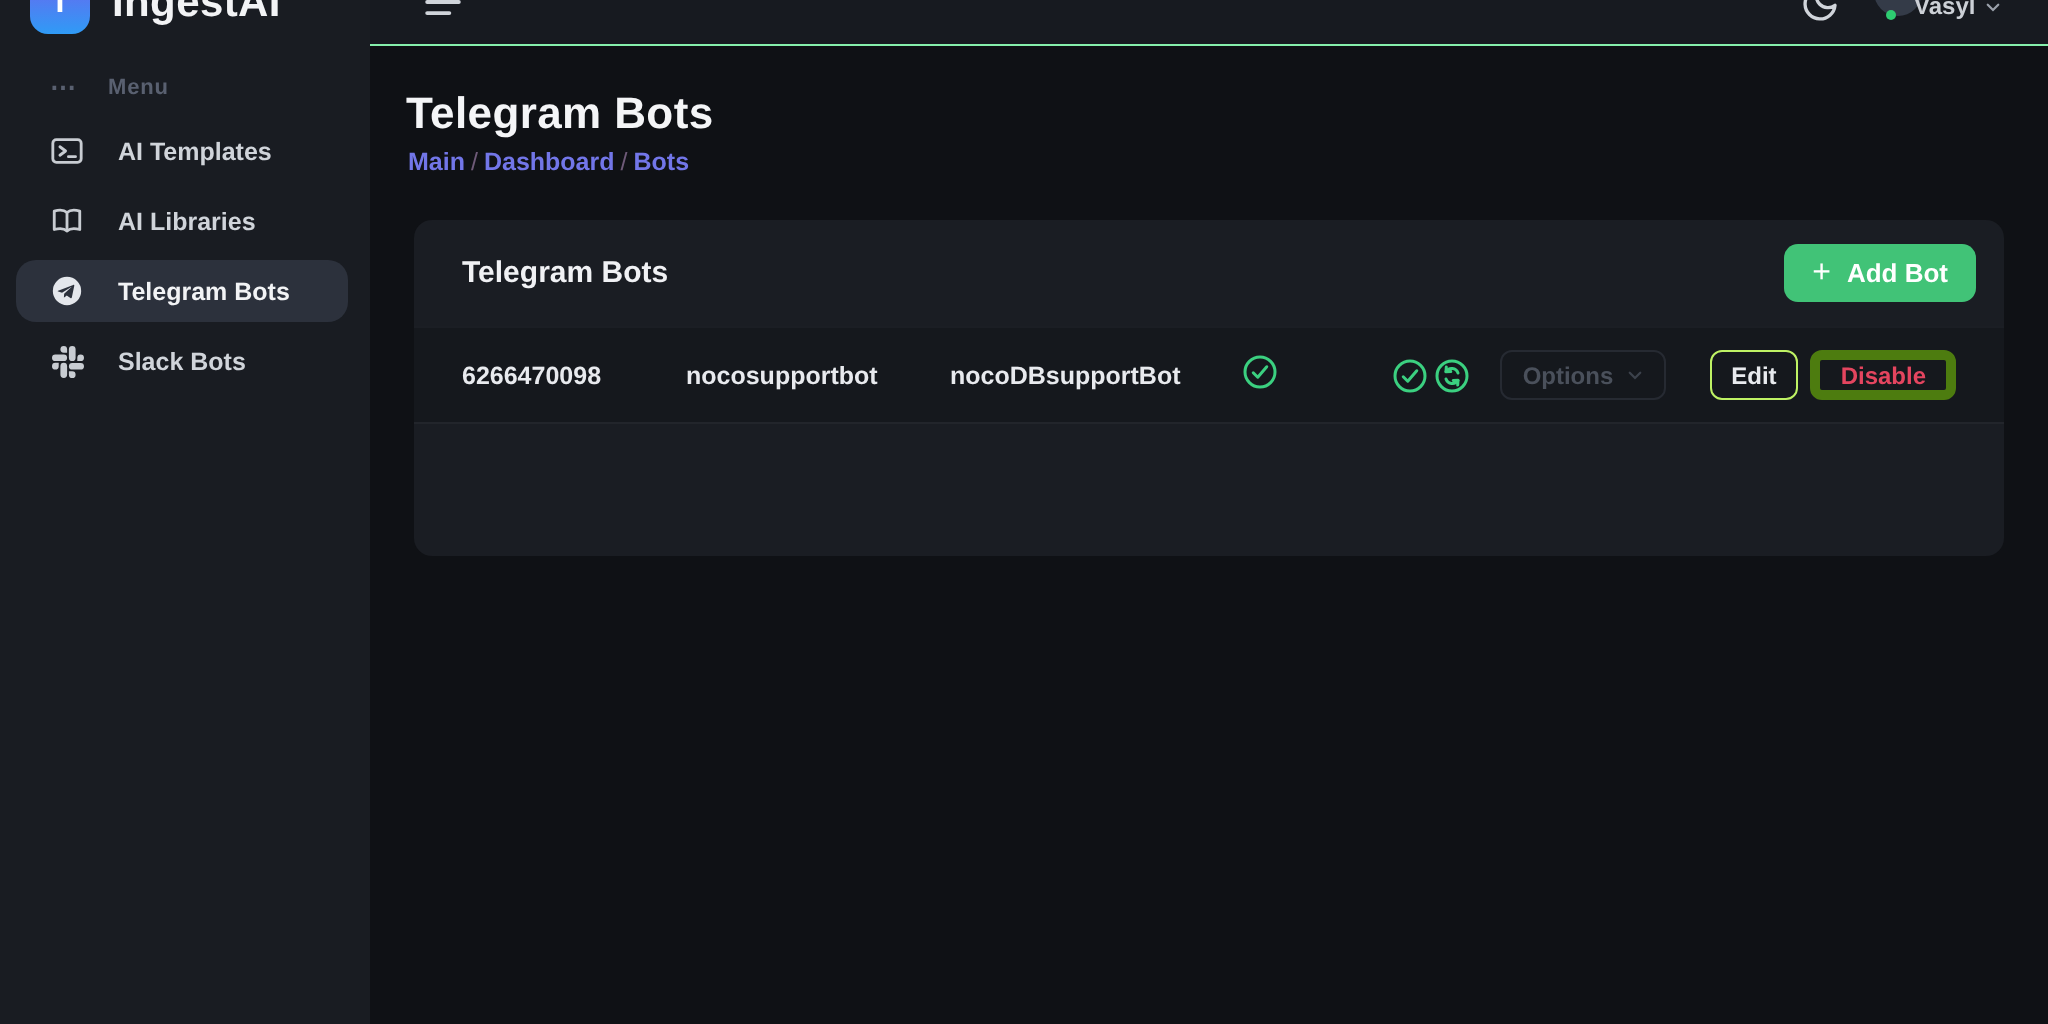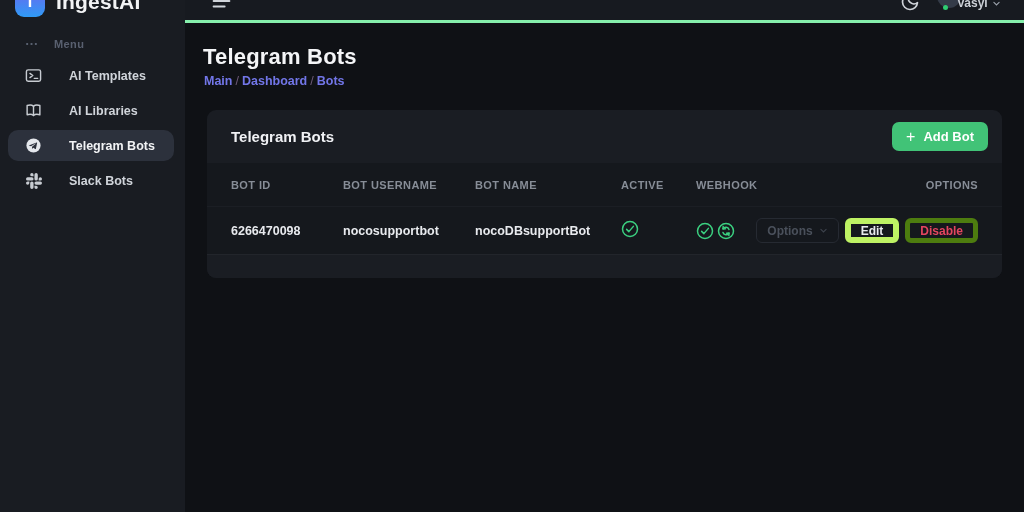--- a/index.html
+++ b/index.html
@@ -17,30 +17,30 @@
     background:linear-gradient(180deg,#6f63ee 0%,#2f9bf6 100%);
     display:flex; align-items:center; justify-content:center;
     color:#fff; font-size:16px; font-weight:700;
   }
   .logo-text { font-size:21px; font-weight:700; color:#f2f3f5; letter-spacing:.2px; }
   .menu-label-row { position:absolute; left:25px; top:36px; display:flex; align-items:center; gap:15px; }
   .menu-dots { color:#596070; font-size:13px; font-weight:700; letter-spacing:1px; }
   .menu-label { font-size:11px; font-weight:700; color:#596070; letter-spacing:.4px; }
   .nav { position:absolute; left:8px; top:60px; width:166px; }
   .nav-item {
-    display:flex; align-items:center; gap:27px; height:31px; padding-left:17px;
+    display:flex; align-items:center; gap:17px; height:31px; padding-left:17px;
     margin-bottom:4px; border-radius:10px; color:#d0d4da; cursor:pointer;
   }
   .nav-item.active { background:#2c313c; color:#f2f3f5; }
   .nav-item .nav-icon { width:17px; height:17px; display:flex; align-items:center; justify-content:center; }
   .nav-item .nav-text { font-size:12.5px; font-weight:600; }
   
   #topbar {
     position:absolute; left:185px; top:0; width:839px; height:23px;
-    background:#171a20; border-bottom:3px solid #86efac;
+    background:#171a20; border-bottom:1px solid #86efac;
   }
   .fold-icon { position:absolute; left:27px; top:-7px; }
   .moon-icon { position:absolute; left:715px; top:-8px; }
   .avatar { position:absolute; left:752px; top:-16px; width:24px; height:24px; border-radius:50%; background:#343b48; }
   .status-dot { position:absolute; left:758px; top:5px; width:5px; height:5px; border-radius:50%; background:#2ecc71; }
   .user-wrap { position:absolute; left:772px; top:-4px; display:flex; align-items:center; gap:4px; color:#ccd0d6; }
   .user-name { font-size:12px; font-weight:600; }
   
   .page-title { position:absolute; left:203px; top:44px; font-size:22px; font-weight:700; color:#f4f5f7; letter-spacing:.2px; }
   .breadcrumb { position:absolute; left:204px; top:74px; display:flex; gap:3px; font-size:12.5px; font-weight:700; }
@@ -67,21 +67,21 @@
   .col-id { width:112px; } .col-user { width:132px; } .col-name { width:146px; }
   .col-active { width:75px; } .col-webhook { flex:1; display:flex; gap:3px; }
   .col-options { margin-left:auto; display:flex; align-items:center; gap:6px; }
   .th.col-options, .th-right { margin-left:auto; }
   .card-footer { height:24px; background:#1a1d23; border-top:1px solid #22252b; }
   .pill-btn {
     height:25px; padding:0 10px; background:transparent; border-radius:6px;
     font-family:inherit; font-size:12px; font-weight:600; display:flex; align-items:center; gap:6px; cursor:pointer;
   }
   .btn-options { border:1px solid #262a32; color:#4a505b; }
-  .btn-edit { border:6px solid #bef264; color:#e8eaee; }
+  .btn-edit { border:1px solid #bef264; color:#e8eaee;margin-left:16px; }
   .btn-disable { border:5px solid #4d7c0f; color:#e4455f; }
   .icon-circle { display:inline-flex; width:18px; height:18px; }
 </style>
 </head>
 <body>
 
 <div id="page">
 
   <aside id="sidebar">
     <div class="logo-row">
@@ -171,28 +171,20 @@
   <section class="card">
     <div class="card-header">
       <span class="card-title">Telegram Bots</span>
       <button class="add-btn">
         <span class="plus">+</span>
         <span>Add Bot</span>
       </button>
     </div>
 
     <div class="table-section">
-      <div class="thead-row">
-        <span class="th col-id">BOT ID</span>
-        <span class="th col-user">BOT USERNAME</span>
-        <span class="th col-name">BOT NAME</span>
-        <span class="th col-active">ACTIVE</span>
-        <span class="th">WEBHOOK</span>
-        <span class="th th-right">OPTIONS</span>
-      </div>
 
       <div class="trow">
         <span class="td col-id">6266470098</span>
         <span class="td col-user">nocosupportbot</span>
         <span class="td col-name">nocoDBsupportBot</span>
         <span class="td col-active">
           <span class="icon-circle">
             <svg width="18" height="18" viewBox="0 0 24 24" fill="none" stroke="#3bd080" stroke-width="2" stroke-linecap="round" stroke-linejoin="round">
                 <circle cx="12" cy="12" r="10"></circle>
                 <path d="M7.5 12.5l3 3 6-7"></path>

